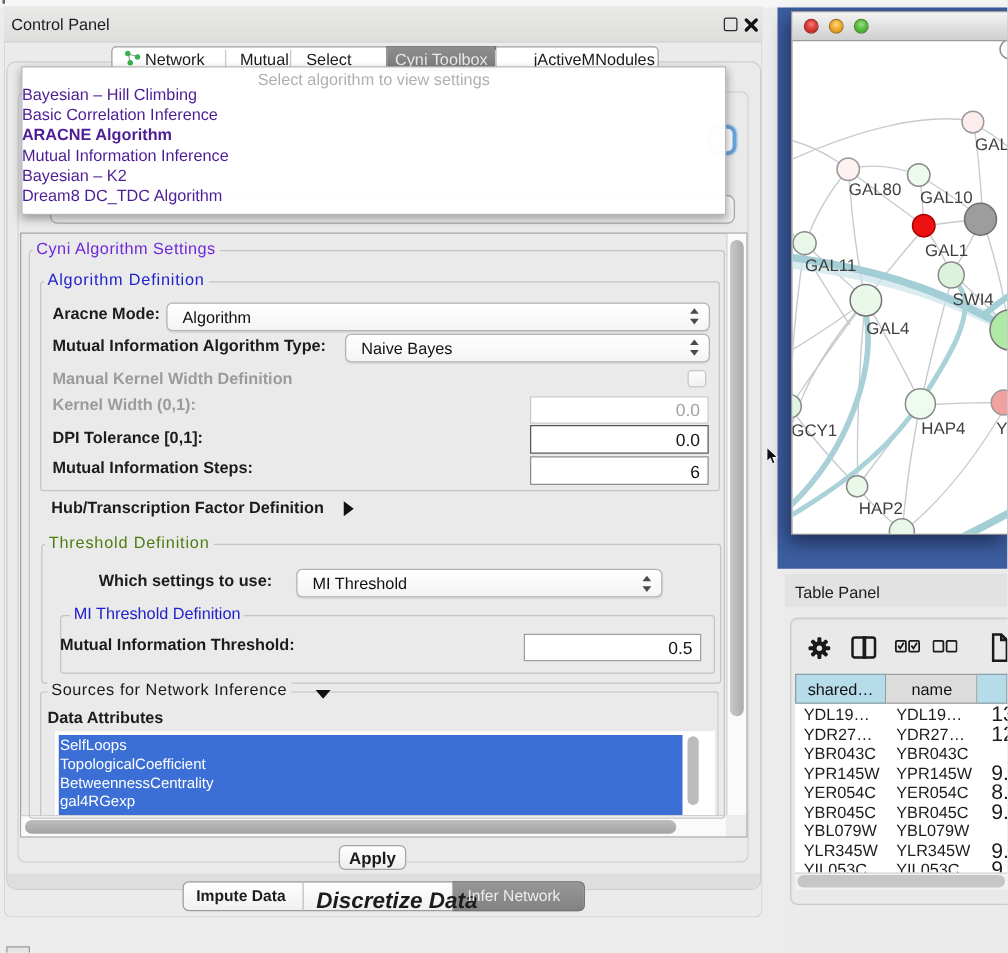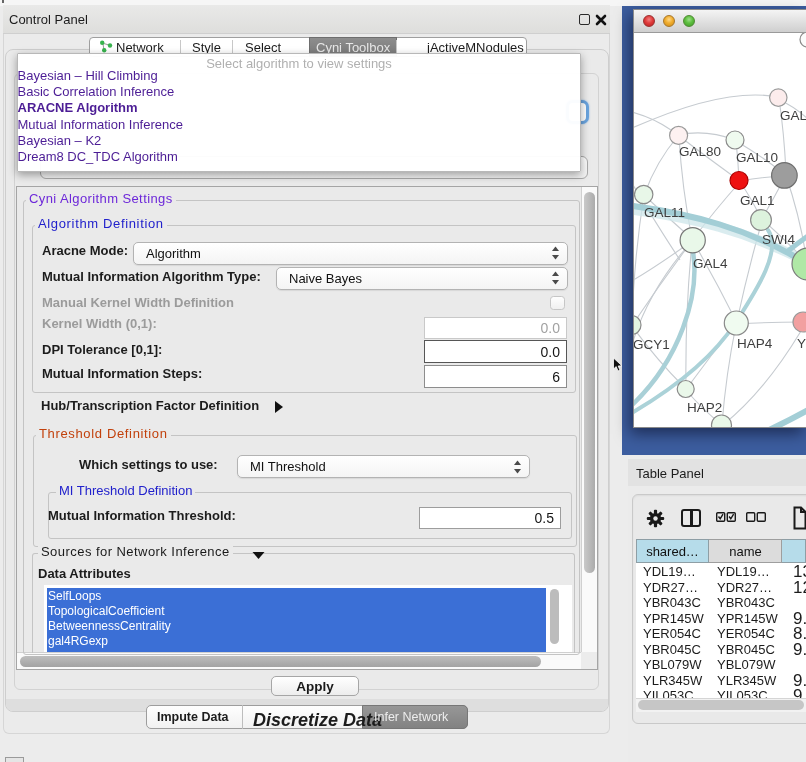--- a/index.html
+++ b/index.html
@@ -47,21 +47,21 @@
 <div class="abs" style="left:232px;top:40px;width:1px;height:14px;background:#c8c8c8;"></div>
 <div class="abs" style="left:309px;top:37px;width:88px;height:20px;background:linear-gradient(#8d8d8d,#7a7a7a);border:1px solid #6e6e6e;box-sizing:border-box;"></div>
 <div class="abs" style="left:396px;top:40px;width:1px;height:14px;background:#c8c8c8;"></div>
 <svg class="abs" style="left:99px;top:40px;" width="14" height="13" viewBox="0 0 14 13">
   <path d="M3 3 L10 5 M4 4 L5 10" stroke="#9a9a9a" stroke-width="1"></path>
   <circle cx="3.2" cy="2.8" r="2.2" fill="#37b24d"></circle>
     <circle cx="11" cy="5.5" r="2.2" fill="#37b24d"></circle>
     <circle cx="5.2" cy="10.2" r="2.2" fill="#37b24d"></circle>
 </svg>
 <div class="lbl" style="left:116px;top:40px;">Network</div>
-<div class="lbl" style="left:192px;top:40px;">Style</div>
+<div class="lbl" style="left:192px;top:40px;">Mutual</div>
 <div class="lbl" style="left:245px;top:40px;">Select</div>
 <div class="lbl" style="left:316px;top:40px;color:#e8e8e8;">Cyni Toolbox</div>
 <div class="lbl" style="left:427px;top:40px;">jActiveMNodules</div>
 
 <div class="abs" style="left:16px;top:186px;width:582px;height:484px;border:1px solid #a5a5a5;background:#eaeaea;box-sizing:border-box;"></div>
 
 <div class="abs" style="left:581px;top:187px;width:16px;height:465px;background:#fafafa;border-left:1px solid #d0d0d0;box-sizing:border-box;"></div>
 <div class="abs" style="left:584px;top:192px;width:10.5px;height:381px;border-radius:6px;background:linear-gradient(to right,#c9c9c9,#ababab);"></div>
 
 <div class="abs" style="left:17px;top:652px;width:564px;height:17px;background:#fafafa;border-top:1px solid #d0d0d0;box-sizing:border-box;"></div>
@@ -103,21 +103,21 @@
 
 <div class="lbl b" style="left:42px;top:365.5px;">Mutual Information Steps:</div>
 <div class="inp" style="left:424px;top:365px;width:143px;height:23px;border:1px solid #8d8d8d;">6</div>
 
 <div class="lbl b" style="left:41px;top:398px;">Hub/Transcription Factor Definition</div>
 <svg class="abs" style="left:274px;top:400px;" width="10" height="14" viewBox="0 0 10 14">
     <path d="M1 1 L9 7 L1 13 Z" fill="#111"></path>
   </svg>
 
 <div class="gbox" style="left:33px;top:435px;width:542px;height:110px;"></div>
-<div class="grouptitle" style="left:36px;top:426px;color:#c2410c;letter-spacing:0.65px;">Threshold Definition</div>
+<div class="grouptitle" style="left:36px;top:426px;color:#4d7c0f;letter-spacing:0.65px;">Threshold Definition</div>
 
 <div class="lbl b" style="left:79px;top:456.5px;">Which settings to use:</div>
 <div class="combo" style="left:237px;top:455px;width:291px;height:21px;">
   <div class="ct">MI Threshold</div>
   <svg class="arr" viewBox="0 0 9 14">
       <path d="M4.5 0.5 L8 5 L1 5 Z" fill="#4a4a4a"></path>
       <path d="M4.5 13.5 L8 9 L1 9 Z" fill="#4a4a4a"></path>
     </svg>
 </div>
 
@@ -133,21 +133,21 @@
     <path d="M0.5 1 L12.5 1 L6.5 8 Z" fill="#111"></path>
   </svg>
 
 <div class="lbl b" style="left:38px;top:566px;">Data Attributes</div>
 
 <div class="abs" style="left:44px;top:585px;width:528px;height:67px;background:#fff;"></div>
 <div class="abs" style="left:46.5px;top:588px;width:499px;height:64px;background:#3b6fd6;"></div>
 <div class="abs" style="left:48px;top:588.5px;font-size:12px;line-height:15px;color:#fff;white-space:nowrap;">SelfLoops<br>TopologicalCoefficient<br>BetweennessCentrality<br>gal4RGexp</div>
 <div class="abs" style="left:550px;top:589px;width:8.5px;height:55px;border-radius:4.5px;background:#bcbcbc;"></div>
 
-<div class="abs" style="left:271px;top:676px;width:88px;height:20px;border:1px solid #a6a6a6;border-radius:5px;background:linear-gradient(#ffffff,#ededed);box-sizing:border-box;display:flex;align-items:center;justify-content:center;font-size:13.5px;font-weight:bold;color:#1a1a1a;">Apply</div>
+<div class="abs" style="left:271px;top:676px;width:54px;height:20px;border:1px solid #a6a6a6;border-radius:5px;background:linear-gradient(#ffffff,#ededed);box-sizing:border-box;display:flex;align-items:center;justify-content:center;font-size:13.5px;font-weight:bold;color:#1a1a1a;">Apply</div>
 
 <div class="abs" style="left:146px;top:705px;width:322px;height:24px;border:1px solid #9d9d9d;border-radius:5px;background:linear-gradient(#fefefe,#f1f1f1);box-sizing:border-box;"></div>
 <div class="abs" style="left:242px;top:705px;width:1px;height:24px;background:#bdbdbd;"></div>
 <div class="abs" style="left:362px;top:705px;width:106px;height:24px;background:linear-gradient(#979797,#828282);border:1px solid #777;border-radius:0 5px 5px 0;box-sizing:border-box;"></div>
 <div class="lbl b" style="left:157px;top:710px;font-size:12.5px;">Impute Data</div>
 <div class="lbl b" style="left:253px;top:710px;font-size:18px;font-style:italic;">Discretize Data</div>
 <div class="lbl" style="left:374px;top:710px;font-size:12.5px;color:#ededed;">Infer Network</div>
 
 <div class="abs" style="left:17px;top:53px;width:564px;height:119px;background:rgba(255,255,255,0.97);border:1px solid #b8b8b8;border-radius:1px;box-shadow:0 3px 8px rgba(0,0,0,0.35);box-sizing:border-box;"></div>
 <div class="abs" style="left:17px;top:55.5px;width:564px;text-align:center;font-size:13px;color:#b0b0b0;">Select algorithm to view settings</div>

